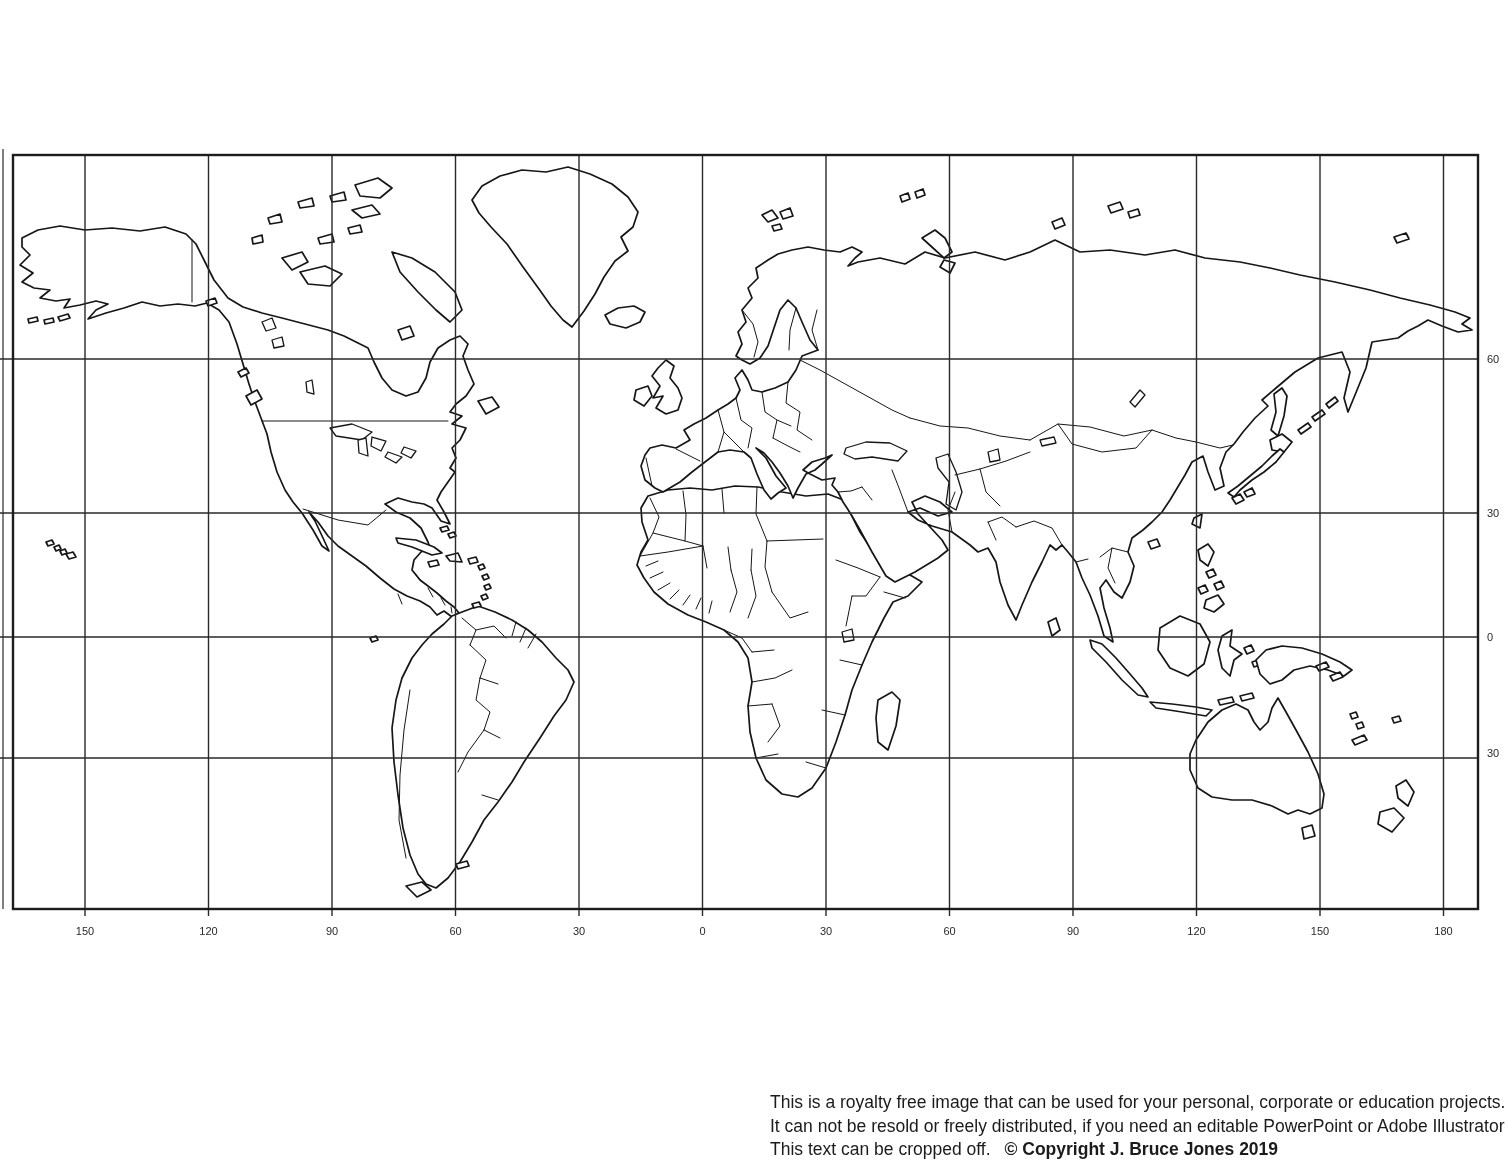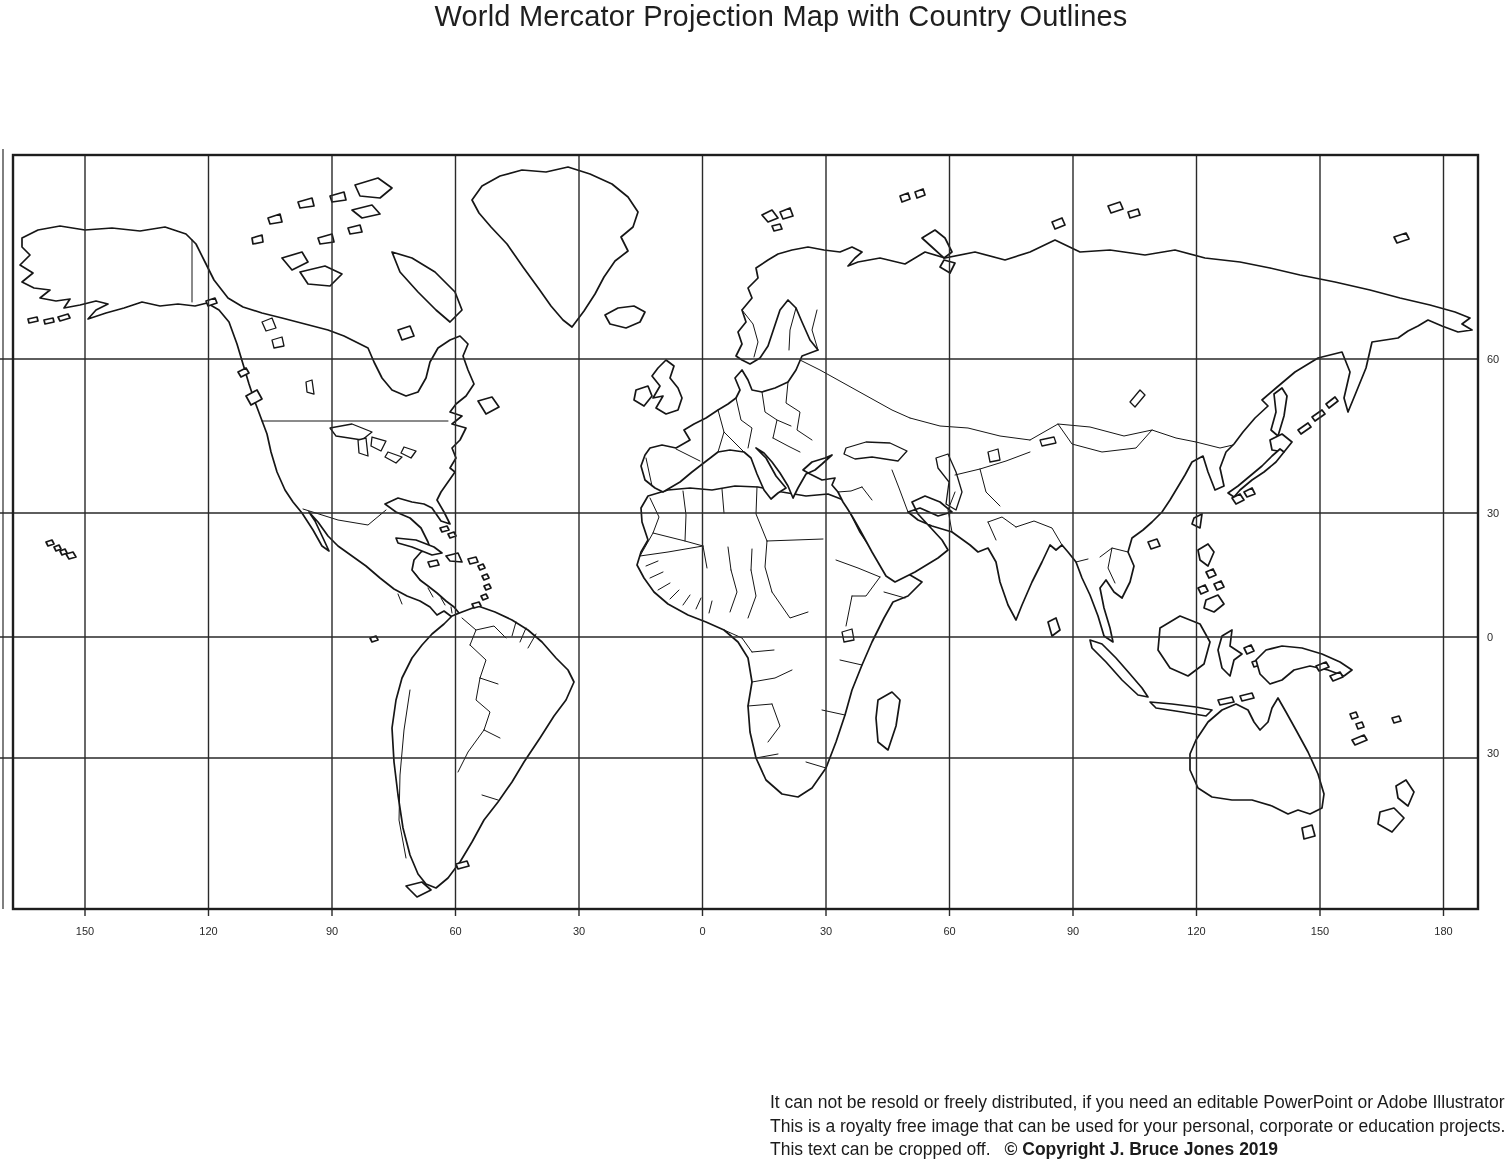--- a/index.html
+++ b/index.html
@@ -11,21 +11,20 @@
   .footer{position:absolute;left:770px;top:1091px;width:736px;font-size:17.5px;line-height:23.5px;color:#1b1b1b;}
   .footer .bold{font-weight:bold;margin-left:14px;}
   text{font-family:"Liberation Sans","DejaVu Sans",sans-serif;}
   .ticktext{font-size:11px;fill:#2a2a2a;}
 </style>
 </head>
 <body>
 
 <div class="page">
 
-  <h1 class="map-title">World Mercator Projection Map with Country Outlines</h1>
 
   <svg class="map" width="1508" height="1173" viewBox="0 0 1508 1173">
 
     <g fill="#ffffff" stroke="#161616" stroke-width="1.7" stroke-linejoin="round" stroke-linecap="round">
 
       <path d="M22 238 L38 230 L60 226 L85 230 L112 228 L140 231 L165 227 L186 234 L196 244 L205 262 L214 280 L228 298 L243 307 L262 313 L282 318 L305 324 L328 330 L344 336 L356 342 L368 348 L374 362 L382 378 L392 390 L406 396 L418 392 L426 378 L430 362 L438 348 L450 340 L460 336 L468 344 L463 356 L468 370 L474 384 L466 396 L456 404 L450 412 L462 416 L452 424 L466 428 L460 440 L452 448 L456 458 L450 468 L455 472 L448 482 L441 492 L437 500 L444 512 L450 524 L441 521 L432 508 L424 504 L412 502 L398 498 L385 504 L396 512 L410 518 L421 528 L428 542 L430 548 L421 552 L414 560 L412 570 L420 580 L428 586 L437 593 L446 601 L454 607 L459 613 L452 617 L444 611 L437 615 L430 607 L420 601 L407 596 L394 589 L380 578 L366 566 L352 556 L338 546 L328 536 L318 522 L309 512 L315 521 L323 538 L329 551 L322 546 L313 530 L302 513 L293 502 L285 490 L277 472 L271 452 L267 434 L261 418 L255 402 L249 384 L243 364 L237 344 L229 322 L219 310 L207 303 L195 306 L178 304 L160 306 L142 302 L124 308 L106 313 L88 319 L96 310 L108 304 L96 301 L80 305 L64 308 L70 299 L56 301 L40 298 L50 290 L34 288 L22 282 L33 273 L20 265 L30 255 L22 247 Z"></path>
 
       <path d="M462 612 L478 606 L495 612 L512 620 L528 630 L542 642 L556 658 L568 670 L574 682 L566 700 L554 716 L540 738 L524 762 L512 782 L498 802 L484 820 L472 842 L460 862 L448 878 L436 888 L426 884 L418 874 L410 855 L403 828 L398 795 L394 762 L392 728 L396 700 L402 678 L412 658 L422 645 L432 634 L444 624 L452 616 Z"></path>
 
       <path d="M648 496 L668 490 L690 488 L712 490 L735 486 L758 487 L782 492 L806 496 L828 494 L846 501 L850 512 L860 532 L872 550 L882 565 L890 572 L905 572 L922 582 L908 596 L893 602 L884 618 L872 642 L862 665 L852 690 L845 715 L836 742 L826 768 L812 788 L798 797 L782 794 L766 780 L756 758 L750 732 L748 706 L752 682 L748 658 L738 642 L724 630 L706 622 L688 615 L668 604 L654 592 L644 578 L637 565 L641 552 L648 540 L642 522 L641 508 Z"></path>
@@ -216,20 +215,20 @@
     </g>
     <g class="ticktext" text-anchor="start">
       <text x="1487" y="363">60</text>
       <text x="1487" y="517">30</text>
       <text x="1487" y="641">0</text>
       <text x="1487" y="757">30</text>
     </g>
   </svg>
 
   <div class="footer">
+    <div>This is a royalty free image that can be used for your personal, corporate or education projects.</div>
     <div>It can not be resold or freely distributed, if you need an editable PowerPoint or Adobe Illustrator</div>
-    <div>This is a royalty free image that can be used for your personal, corporate or education projects.</div>
     <div>
       <span>This text can be cropped off.</span><span class="bold">© Copyright J. Bruce Jones 2019</span>
     </div>
   </div>
 
 </div>
 
 </body></html>

